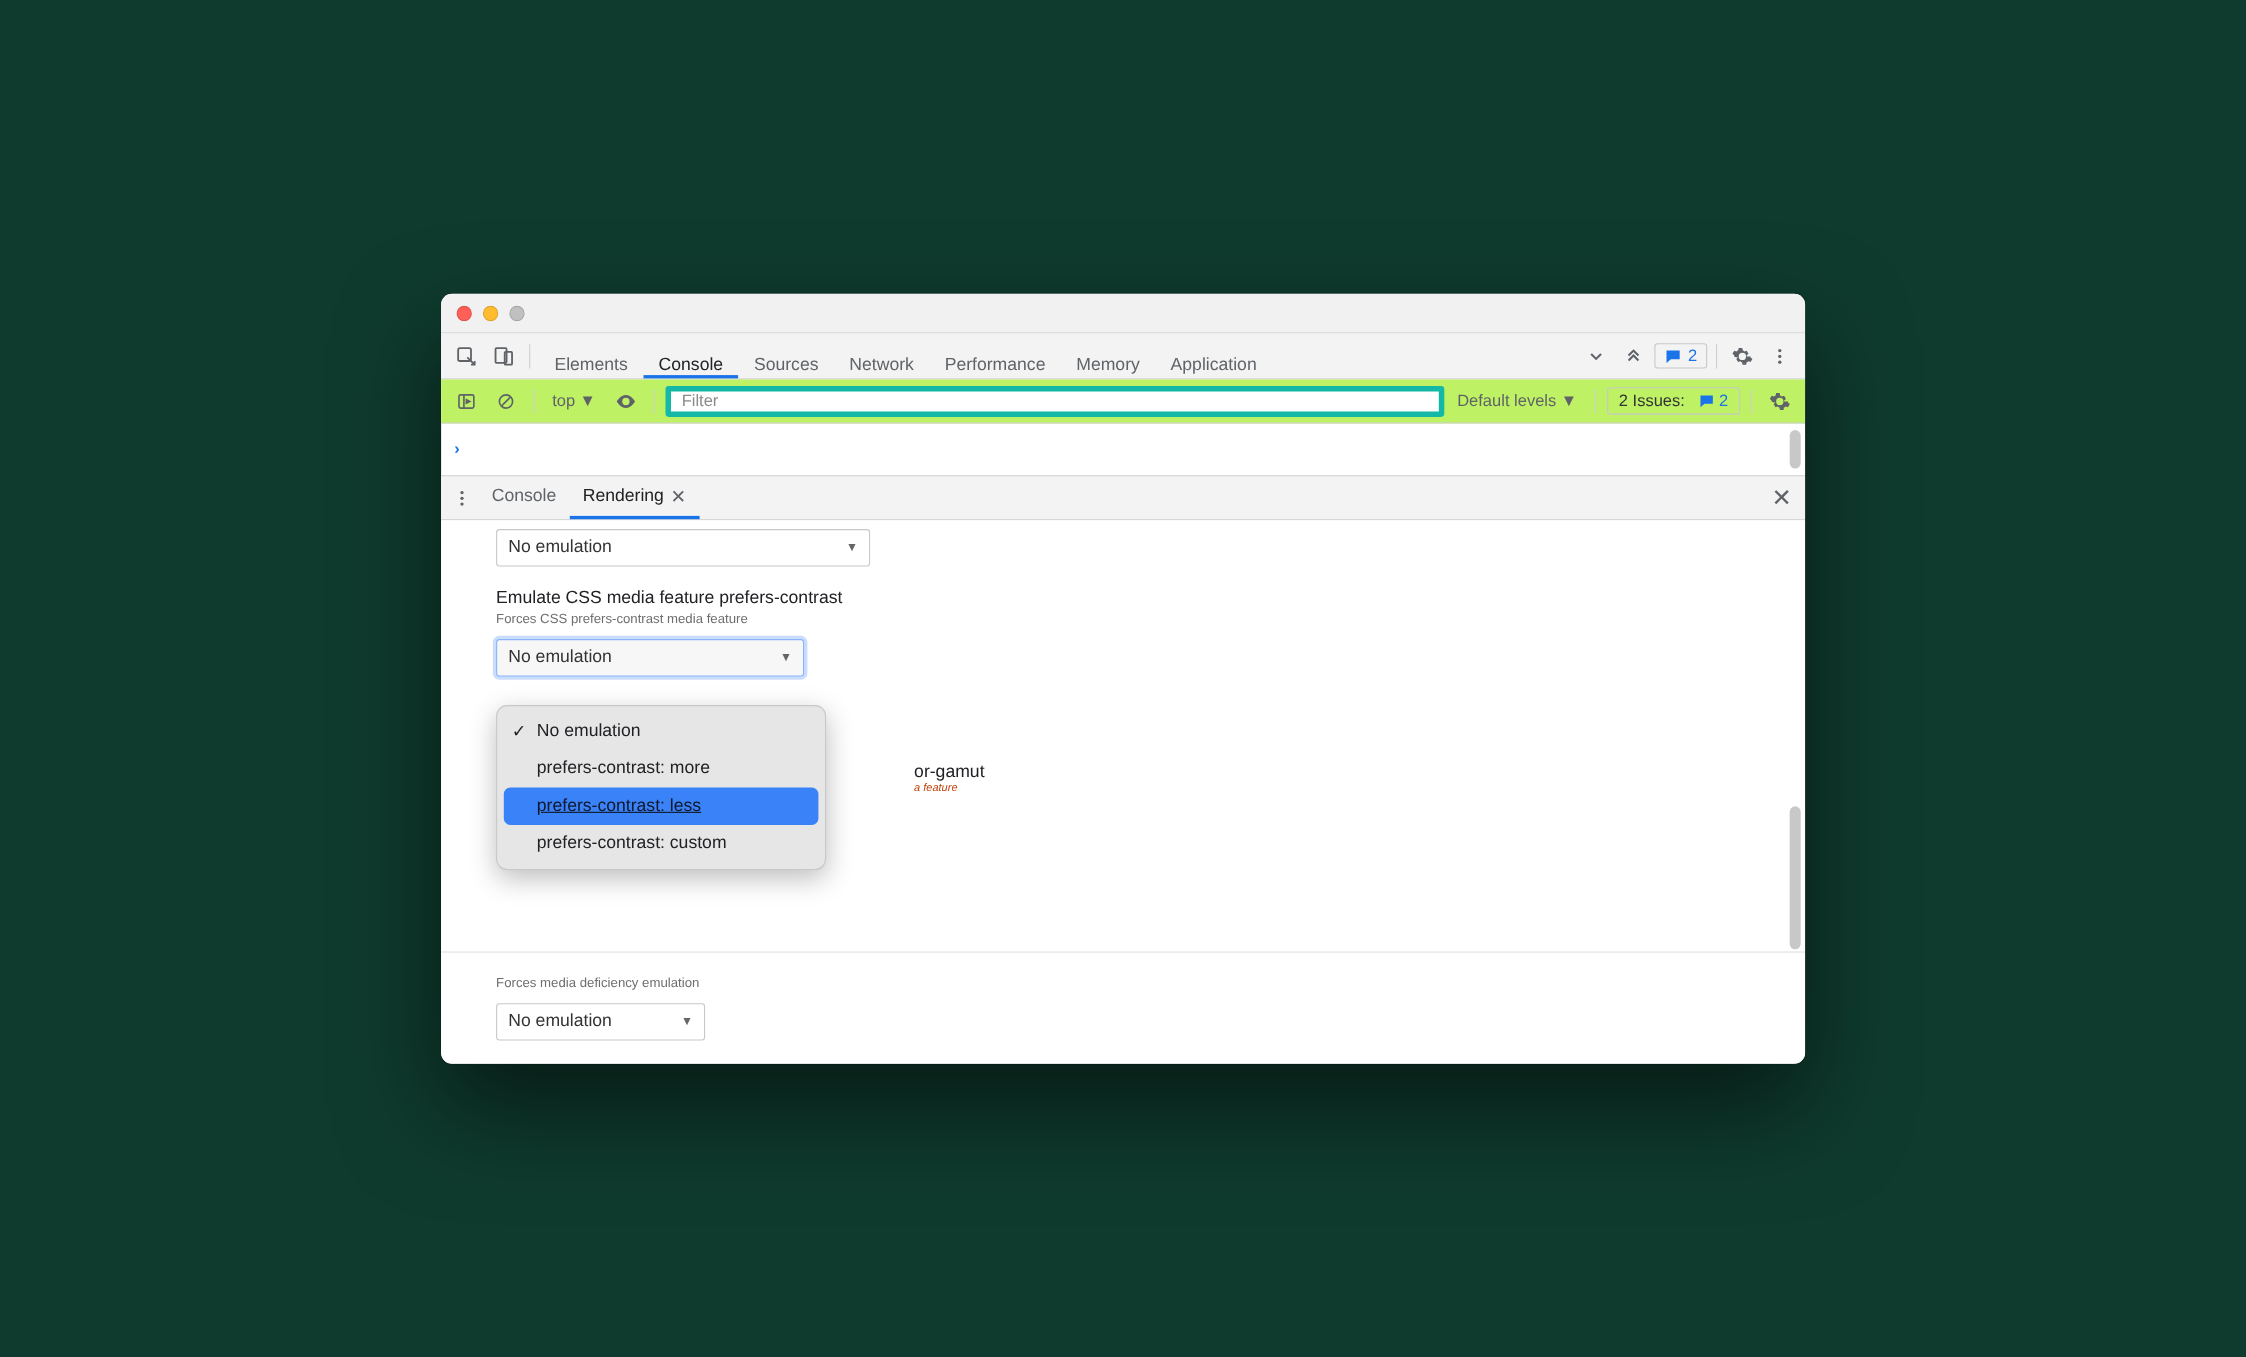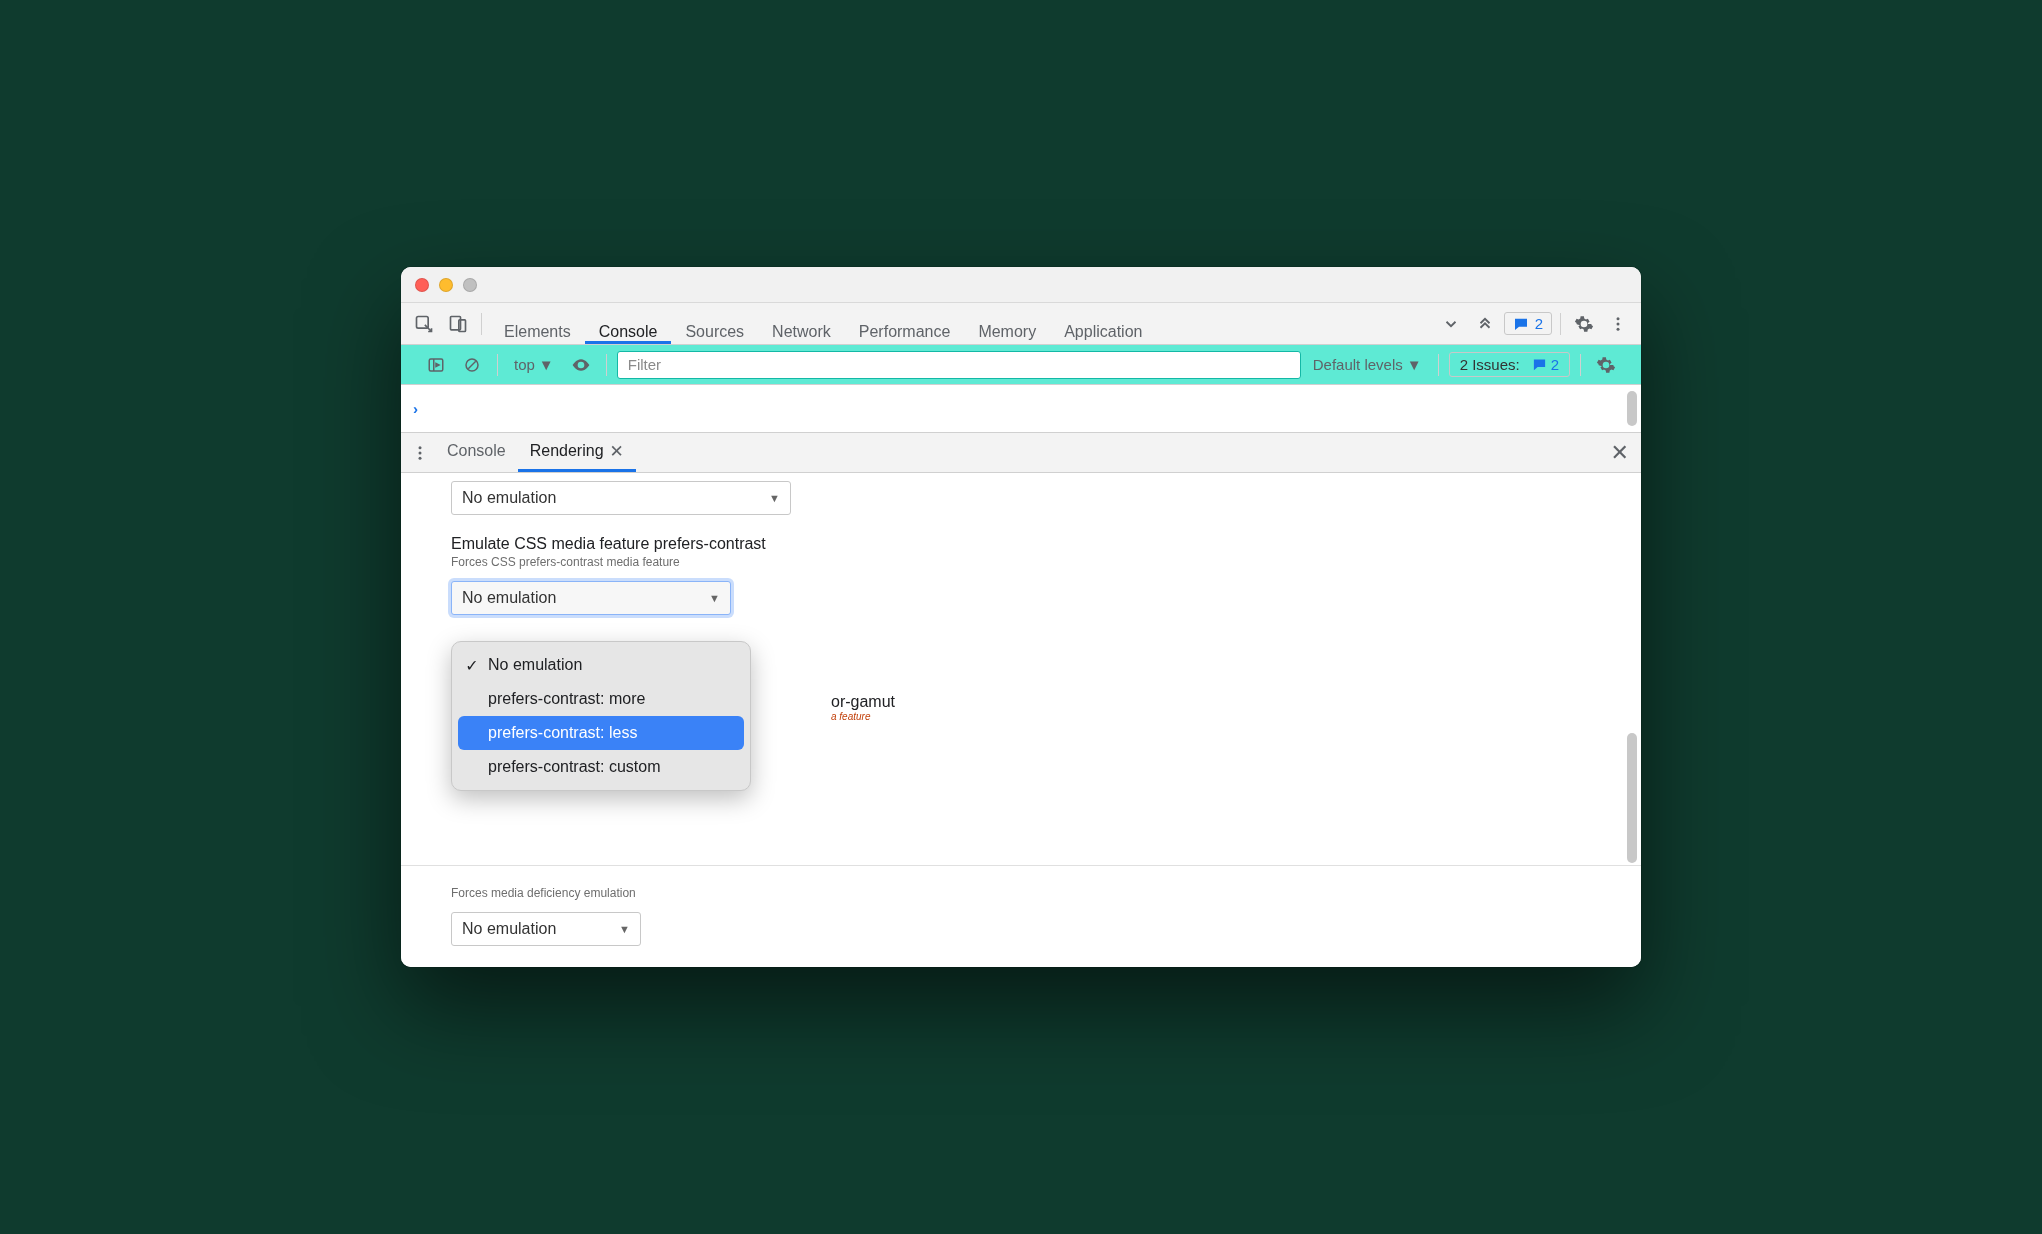--- a/index.html
+++ b/index.html
@@ -72,33 +72,33 @@
   .pill {
     display: inline-flex; align-items: center; gap: 6px;
     border: 1px solid #c8c8c8; border-radius: 3px;
     padding: 2px 8px; color: #1a73e8; font-size: 15px;
   }
   .gear, .kebab { width: 30px; height: 30px; display:flex;align-items:center;justify-content:center; color:#5f6368;}
 
   
   .subbar {
     height: 40px;
-    background: #5eead4;
+    background: #bef264;
     border-bottom: 1px solid #d0d0d0;
     display: flex; align-items: center;
-    padding: 0 20px; gap: 6px;
+    padding: 0 8px; gap: 6px;
   }
   .dd {
     display: inline-flex; align-items: center; gap: 4px;
     color: #5f6368; font-size: 15px; padding: 0 6px;
   }
   .filter {
     flex: 1;
     height: 28px;
-    border: 1px solid #14b8a6;
+    border: 5px solid #14b8a6;
     background: #fff;
     border-radius: 3px;
     padding: 0 10px;
     font-size: 15px;
     color: #888;
     display: flex; align-items: center;
   }
   .issues {
     border: 1px solid #c8c8c8; border-radius: 3px;
     padding: 3px 10px; display:flex; align-items:center; gap:12px;
@@ -182,21 +182,21 @@
     padding: 6px;
     z-index: 50;
   }
   .popover .item {
     display:flex; align-items:center; gap:8px;
     height:34px; padding: 0 10px 0 6px;
     border-radius:6px;
     font-size:16px; color:#202124;
   }
   .popover .item .check { width:16px; text-align:center; color:#202124; }
-  .popover .item.hilite { background:#3a82f7; color:#ffffff; }
+  .popover .item.hilite { background:#3a82f7; color:#0f172a;text-decoration:underline; }
   .popover .item.hilite .check { color:#fff; }
 
   .scroll-thumb {
     position:absolute; right:4px; top: 260px; width:10px; height:130px;
     background:#c8c8c8; border-radius:6px;
   }
 
   svg { display:block; }
 </style>
 </head>

